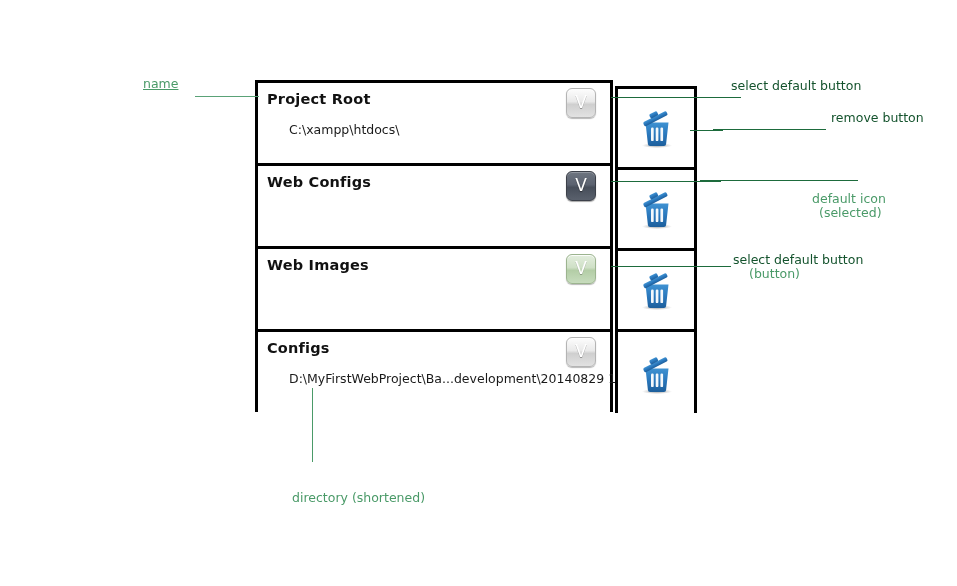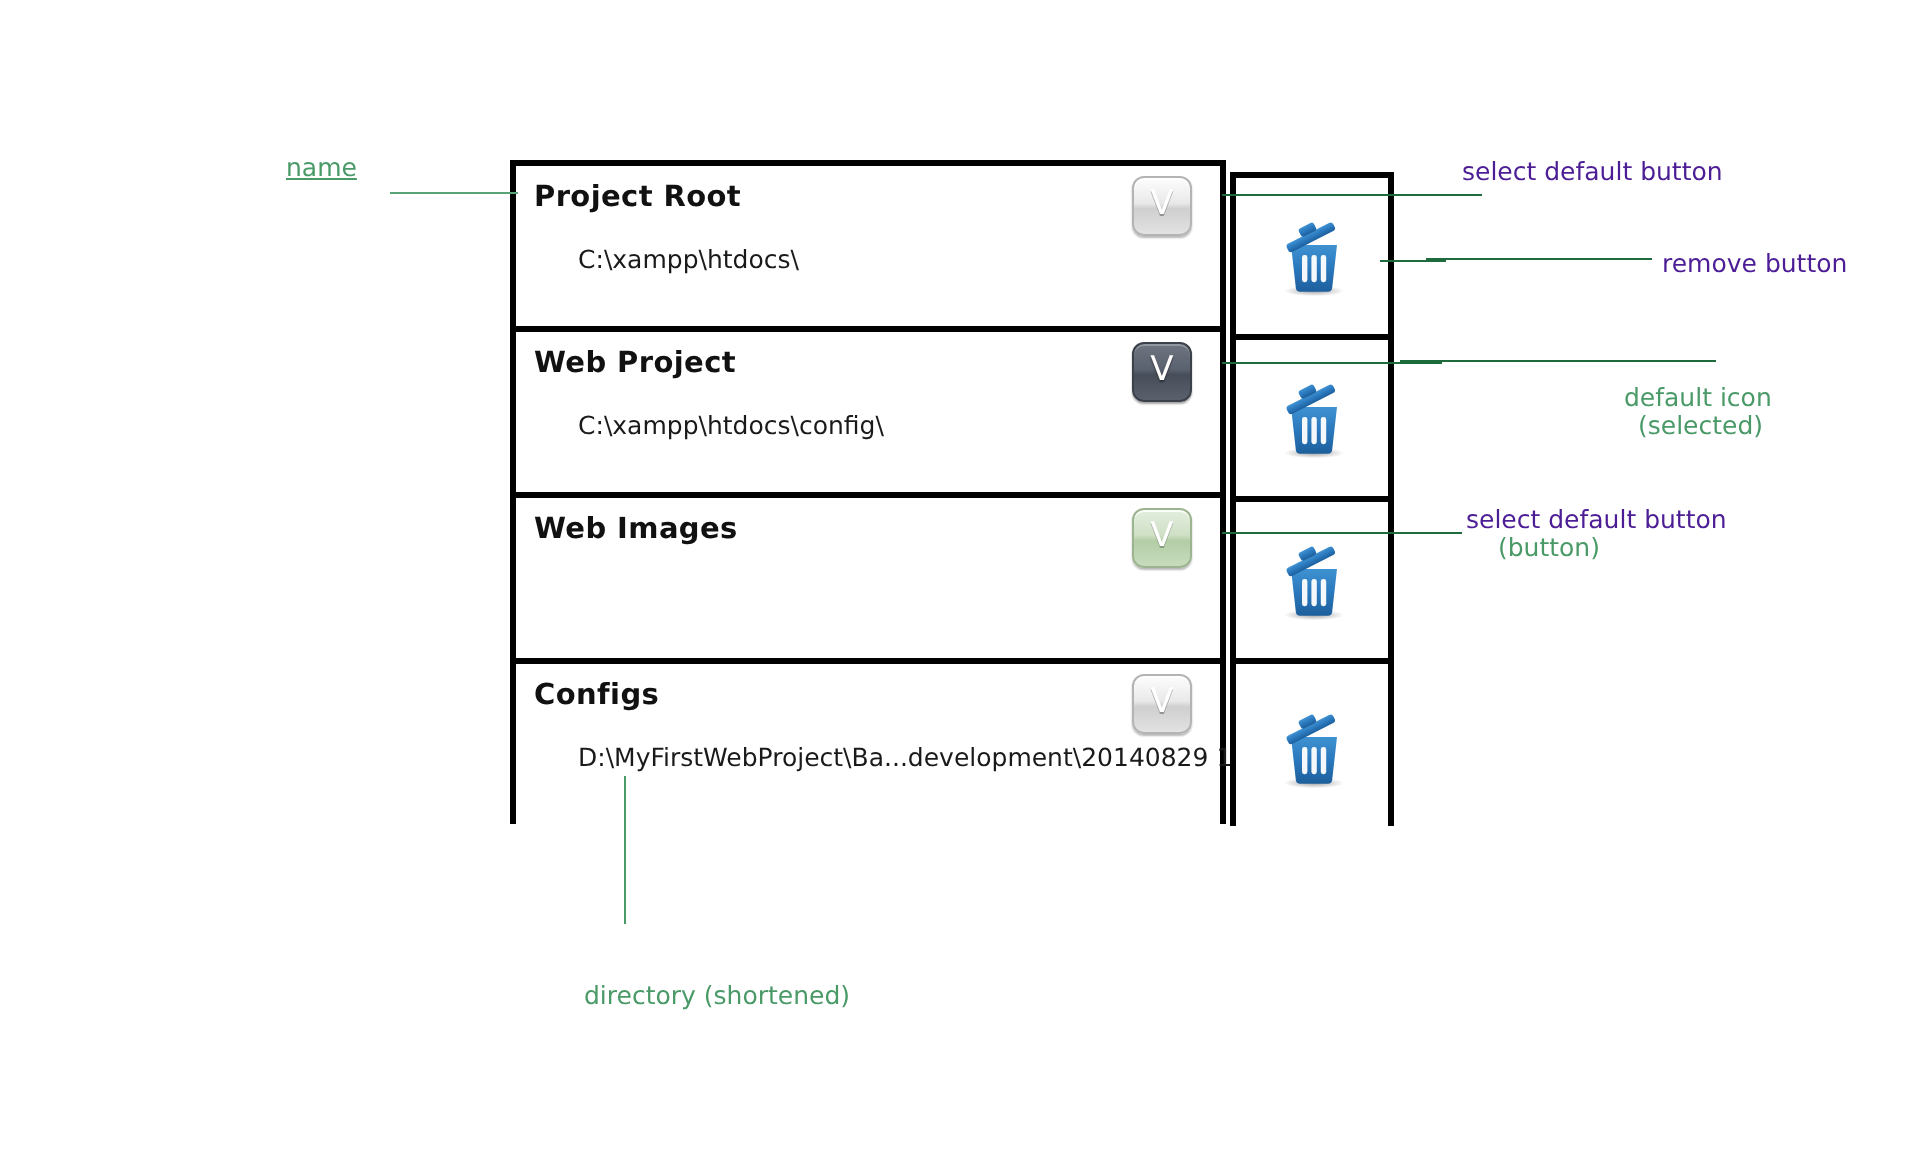--- a/index.html
+++ b/index.html
@@ -117,21 +117,21 @@
     justify-content: center;
     background: #ffffff;
   }
   .del-row:last-child { border-bottom: none; height: 84px; }
   .trash-icon { display: block; }
 
   
   .anno {
     position: absolute;
     font-size: 12.5px;
-    color: #4c1d95;
+    color: #14532d;
     white-space: nowrap;
   }
   .anno.pale { color: #4a9a68; }
   .anno-line {
     position: absolute;
     background: #1d6b3c;
     height: 1px;
   }
   .anno-line.v { width: 1px; background: #4a9a68; }
   .anno-line.pale { background: #5aa277; }
@@ -143,22 +143,21 @@
 
   <div class="list-row">
     <div class="row-name">Project Root</div>
     <div class="row-dir">C:\xampp\htdocs\</div>
     <div class="v-btn v-normal">
       <span class="glyph">V</span>
     </div>
   </div>
 
   <div class="list-row">
-    <div class="row-name">Web Project</div>
-    <div class="row-dir">C:\xampp\htdocs\config\</div>
+    <div class="row-name">Web Configs</div>
     <div class="v-btn v-selected">
       <span class="glyph">V</span>
     </div>
   </div>
 
   <div class="list-row">
     <div class="row-name">Web Images</div>
     <div class="v-btn v-hover">
       <span class="glyph">V</span>
     </div>
@@ -244,21 +243,21 @@
   </div>
 
 </div>
 
 <div class="anno pale" style="left:143px; top:76px;text-decoration:underline;">name</div>
 <div class="anno-line pale" style="left:195px; top:96px; width:64px;"></div>
 
 <div class="anno" style="left:731px; top:78px;">select default button</div>
 <div class="anno-line" style="left:611px; top:97px; width:130px;"></div>
 
-<div class="anno" style="left:831px; top:124px;">remove button</div>
+<div class="anno" style="left:831px; top:110px;">remove button</div>
 <div class="anno-line" style="left:690px; top:130px; width:33px;"></div>
 <div class="anno-line" style="left:713px; top:129px; width:113px;"></div>
 
 <div class="anno pale" style="left:812px; top:191px;">default icon</div>
 <div class="anno pale" style="left:819px; top:205px;">(selected)</div>
 <div class="anno-line" style="left:611px; top:181px; width:110px;"></div>
 <div class="anno-line" style="left:700px; top:180px; width:158px;"></div>
 
 <div class="anno" style="left:733px; top:252px;">select default button</div>
 <div class="anno pale" style="left:749px; top:266px;">(button)</div>

